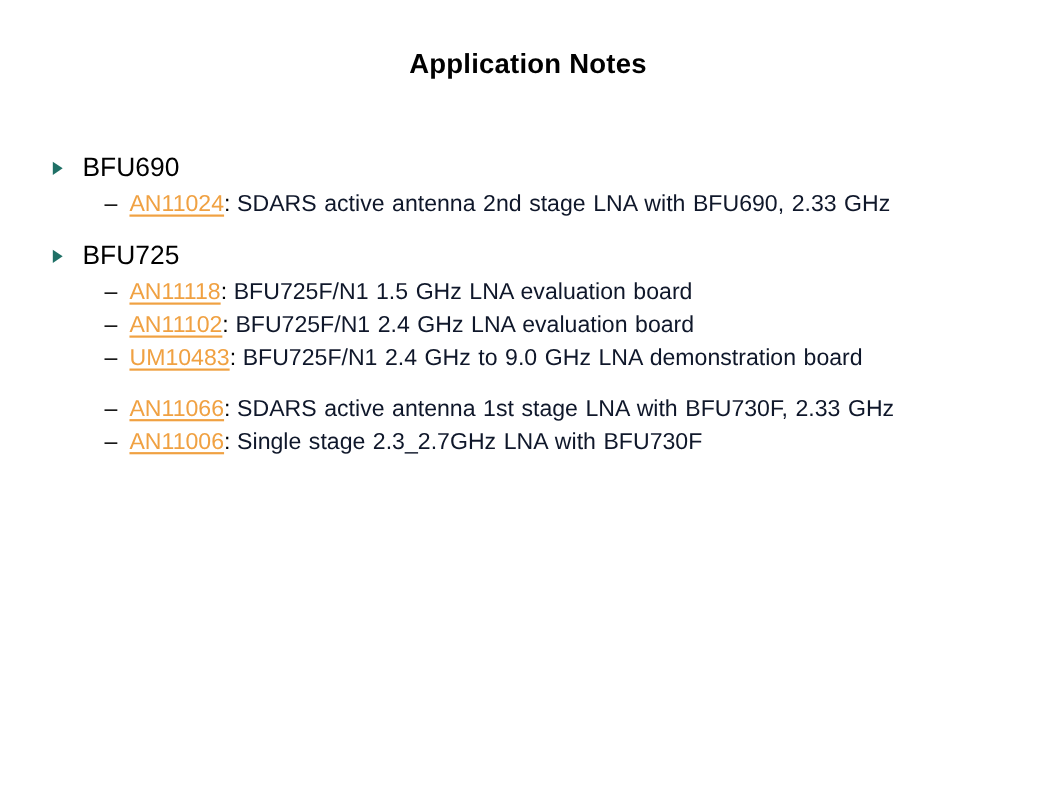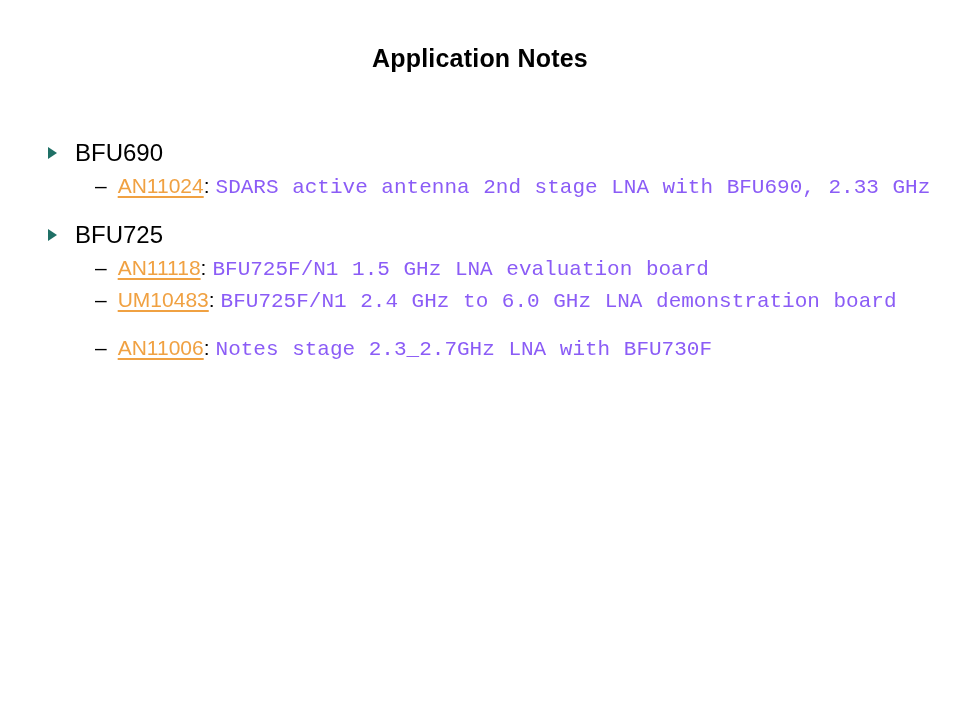--- a/index.html
+++ b/index.html
@@ -73,23 +73,22 @@
     color: var(--link, #F0A142);
     text-decoration: underline;
     text-decoration-color: var(--link, #F0A142);
     text-underline-offset: 3px;
     cursor: pointer;
   }
   .colon {
     color: #000000;
   }
   .desc {
-    color: #8b5cf6;
+    color: #0f172a;
     margin-left: 6px;
-    font-family: Liberation Mono, monospace;
   }
 </style>
 </head>
 <body>
 
 <div class="slide">
   <h1 class="title">Application Notes</h1>
 
   <div class="content">
 
@@ -103,24 +102,26 @@
       </ul>
     </section>
 
     <section class="group">
       <div class="group-heading">
         <span class="bullet"></span>
         <span class="product">BFU725</span>
       </div>
       <ul class="items">
         <li class="item"><span class="dash">–</span><a class="doc-link">AN11118</a><span class="colon">:</span><span class="desc">BFU725F/N1 1.5 GHz LNA evaluation board</span></li>
-        <li class="item"><span class="dash">–</span><a class="doc-link">UM10483</a><span class="colon">:</span><span class="desc">BFU725F/N1 2.4 GHz to 6.0 GHz LNA demonstration board</span></li>
+        <li class="item"><span class="dash">–</span><a class="doc-link">AN11102</a><span class="colon">:</span><span class="desc">BFU725F/N1 2.4 GHz LNA evaluation board</span></li>
+        <li class="item"><span class="dash">–</span><a class="doc-link">UM10483</a><span class="colon">:</span><span class="desc">BFU725F/N1 2.4 GHz to 9.0 GHz LNA demonstration board</span></li>
       </ul>
     </section>
 
     <section class="group">
       <ul class="items">
-        <li class="item"><span class="dash">–</span><a class="doc-link">AN11006</a><span class="colon">:</span><span class="desc">Notes stage 2.3_2.7GHz LNA with BFU730F</span></li>
+        <li class="item"><span class="dash">–</span><a class="doc-link">AN11066</a><span class="colon">:</span><span class="desc">SDARS active antenna 1st stage LNA with BFU730F, 2.33 GHz</span></li>
+        <li class="item"><span class="dash">–</span><a class="doc-link">AN11006</a><span class="colon">:</span><span class="desc">Single stage 2.3_2.7GHz LNA with BFU730F</span></li>
       </ul>
     </section>
 
   </div>
 </div>
 
 </body></html>

